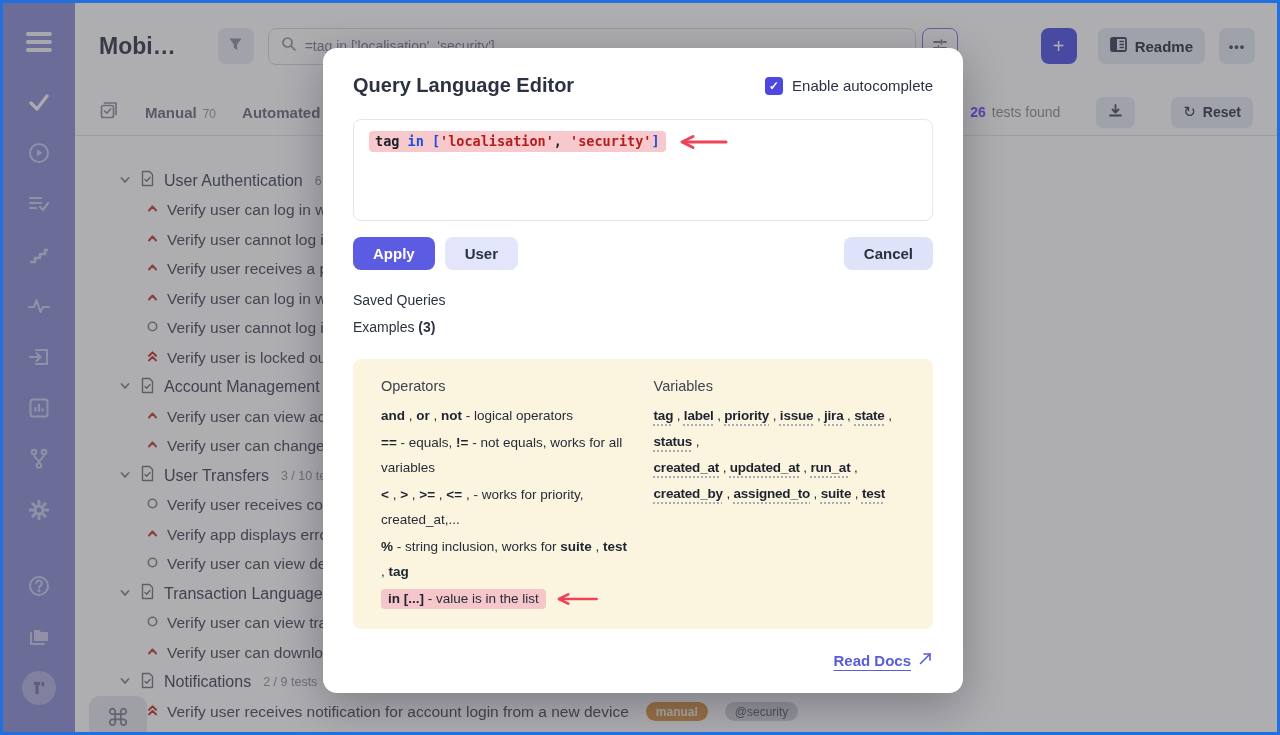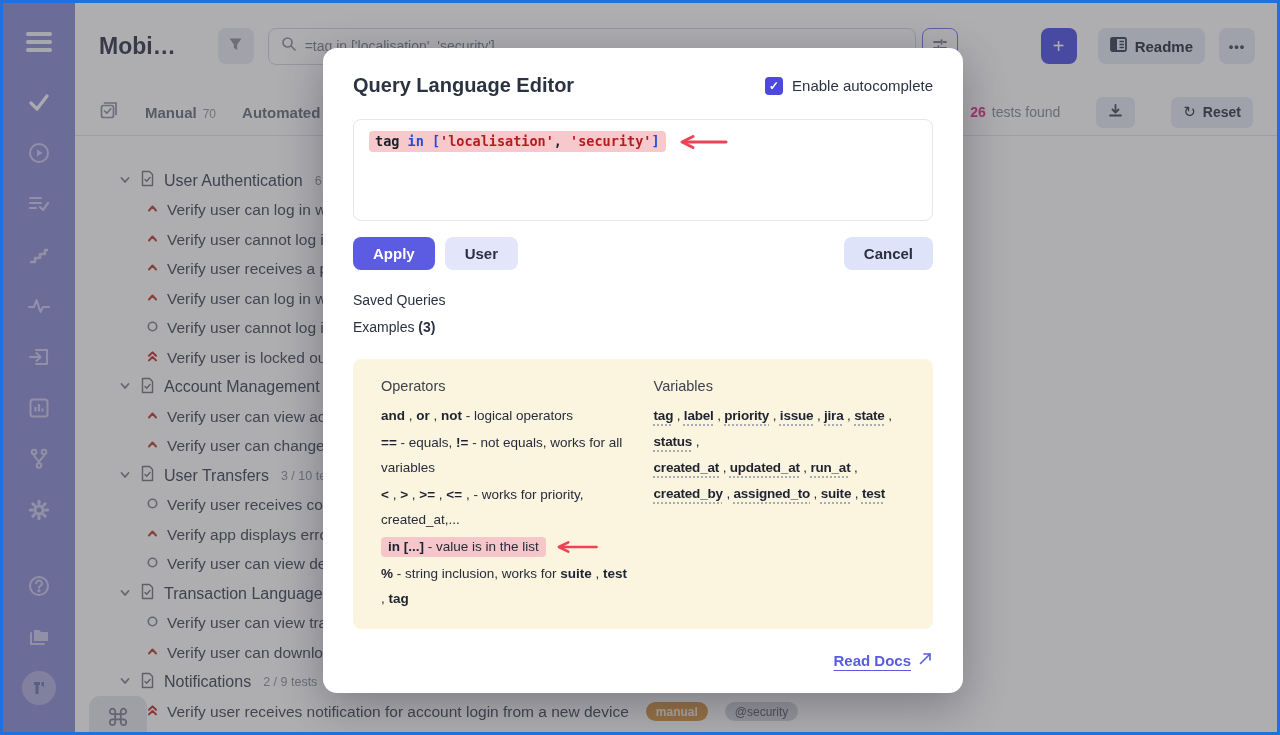--- a/index.html
+++ b/index.html
@@ -26,21 +26,21 @@
   .right-actions { position:absolute; right:22px; top:25px; display:flex; gap:14px; align-items:center; }
   .plus-btn { width:36px; height:36px; border-radius:8px; background:#6366e8; color:#fff; font-size:20px; border:none; cursor:pointer; }
   .readme-btn { height:36px; border-radius:8px; background:#e9ebf6; border:none; display:flex; align-items:center; gap:8px; padding:0 12px; font-size:15px; font-weight:bold; color:#434757; cursor:pointer;margin-left:7px; }
   .more-btn { width:36px; height:36px; border-radius:8px; background:#e9ebf6; border:none; color:#5b5f6e; font-size:13px; letter-spacing:1px; font-weight:bold; cursor:pointer; }
 
   .subheader { height:47px; display:flex; align-items:center; padding:0 24px; border-bottom:1px solid #e5e7ed; gap:26px; }
   .tab { display:flex; align-items:baseline; gap:6px; cursor:pointer; }
   .tab .lbl { font-size:15px; color:#7b7f8c; font-weight:bold; }
   .tab .cnt { font-size:12px; color:#a2a6b0; }
   .found { margin-left:auto; display:flex; align-items:center; gap:6px; font-size:14px; }
-  .found .n { color:#ec4899; font-weight:bold; }
+  .found .n { color:#8b5cf6; font-weight:bold; }
   .found .t { color:#959aa4; }
   .small-btn { height:31px; border-radius:7px; background:#e9ebf6; border:none; display:flex; align-items:center; gap:7px; padding:0 12px; font-size:14px; font-weight:bold; color:#4a4e5d; cursor:pointer; margin-left:10px; }
 
   
   .tree { padding-top:30px; overflow:hidden; flex:1; }
   .row { height:29.5px; display:flex; align-items:center; white-space:nowrap; cursor:pointer; }
   .row.group { padding-left:44px; gap:9px; }
   .row.test  { padding-left:71px; gap:8px; }
   .row.group .g-label { font-size:16px; color:#565b68; }
   .row.group .g-count { font-size:12.5px; color:#9ba0aa; margin-left:3px; }
@@ -435,25 +435,25 @@
       <span>Examples </span><b>(3)</b>
     </div>
 
     <div class="help-panel">
       <div class="help-col">
         <h4>Operators</h4>
         <div id="operators-list">
             <div class="op-entry"><b>and</b><span> , </span><b>or</b><span> , </span><b>not</b><span> - logical operators</span></div>
             <div class="op-entry"><b>==</b><span> - equals, </span><b>!=</b><span> - not equals, works for all variables</span></div>
             <div class="op-entry"><b>&lt;</b><span> , </span><b>&gt;</b><span> , </span><b>&gt;=</b><span> , </span><b>&lt;=</b><span> , - works for priority, created_at,...</span></div>
+            <div class="op-entry"><b>%</b><span> - string inclusion, works for </span><b>suite</b><span> , </span><b>test</b><span> , </span><b>tag</b></div>
             <div class="op-entry"><span class="op-hl"><b>in [...]</b><span> - value is in the list</span></span><svg class="arrow-svg" width="48" height="16" viewBox="0 0 56 16">
                 <path d="M52 8 H10" stroke="#ee4256" stroke-width="3" stroke-linecap="round"></path>
                 <path d="M19 2.5 L8 8 L19 13.5" fill="none" stroke="#ee4256" stroke-width="3" stroke-linecap="round" stroke-linejoin="round"></path>
               </svg></div>
-            <div class="op-entry"><b>%</b><span> - string inclusion, works for </span><b>suite</b><span> , </span><b>test</b><span> , </span><b>tag</b></div>
           </div>
       </div>
       <div class="help-col">
         <h4>Variables</h4>
         <div id="variables-list">
             <div class="v-line"><span class="vtok">tag</span><span class="vsep">&nbsp;, </span><span class="vtok">label</span><span class="vsep">&nbsp;, </span><span class="vtok">priority</span><span class="vsep">&nbsp;, </span><span class="vtok">issue</span><span class="vsep">&nbsp;, </span><span class="vtok">jira</span><span class="vsep">&nbsp;, </span><span class="vtok">state</span><span class="vsep">&nbsp;,</span></div>
             <div class="v-line"><span class="vtok">status</span><span class="vsep">&nbsp;,</span></div>
             <div class="v-line"><span class="vtok">created_at</span><span class="vsep">&nbsp;, </span><span class="vtok">updated_at</span><span class="vsep">&nbsp;, </span><span class="vtok">run_at</span><span class="vsep">&nbsp;,</span></div>
             <div class="v-line"><span class="vtok">created_by</span><span class="vsep">&nbsp;, </span><span class="vtok">assigned_to</span><span class="vsep">&nbsp;, </span><span class="vtok">suite</span><span class="vsep">&nbsp;, </span><span class="vtok">test</span></div>
           </div>

